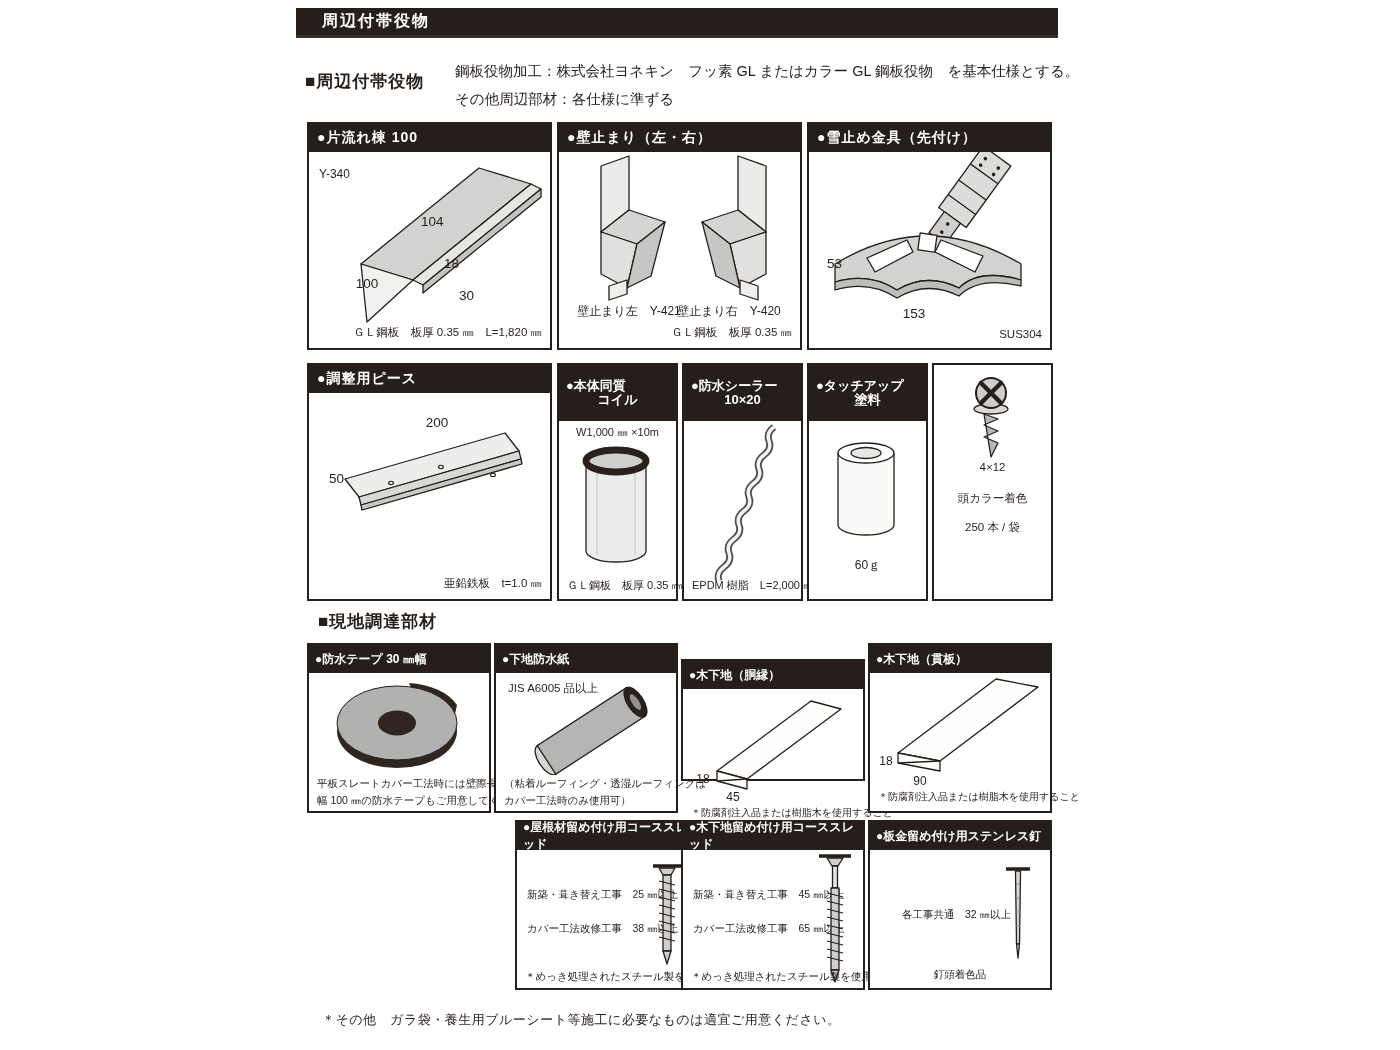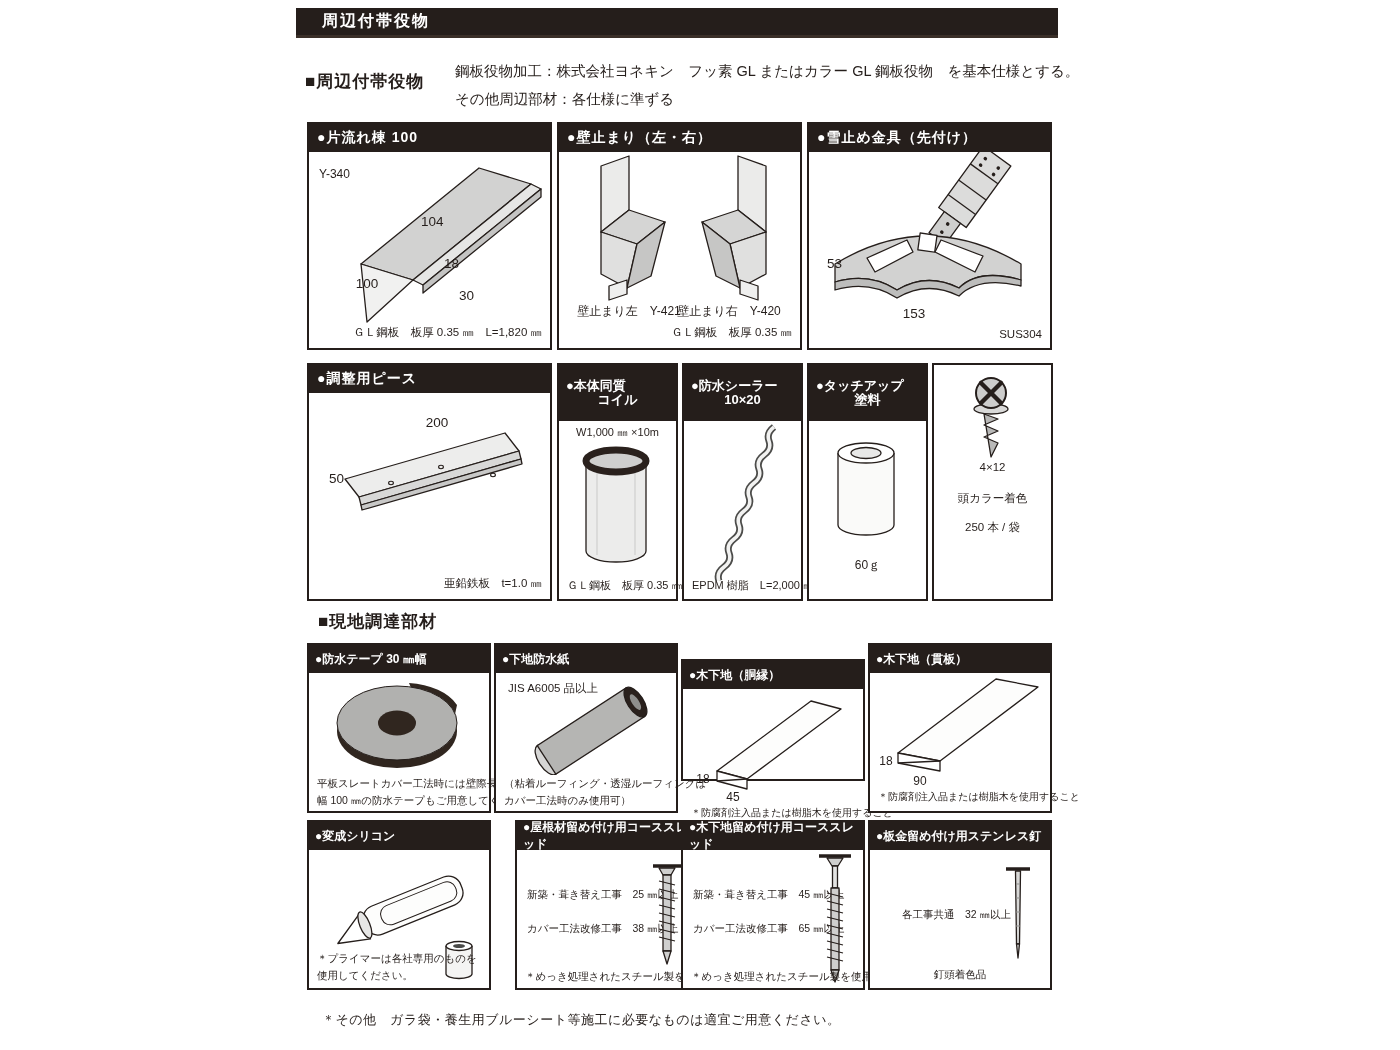--- a/index.html
+++ b/index.html
@@ -248,40 +248,20 @@
         <polygon class="shape" points="28,80 126,6 168,14 70,88" fill="#fdfdfc"></polygon>
         <polygon class="shape" points="28,80 70,88 70,98 28,90" fill="#ffffff"></polygon>
         <line class="shape" x1="28" y1="90" x2="70" y2="88"></line>
         <text class="dim-s" x="16" y="92" text-anchor="middle">18</text>
         <text class="dim-s" x="50" y="112" text-anchor="middle">90</text>
       </svg>
       <div class="note" style="top:116px;font-size:10px;">＊防腐剤注入品または樹脂木を使用すること</div>
     </div>
   </div>
 
-  <div class="box" style="left:307px;top:820px;width:184px;height:170px;">
-    <div class="box-hd hd-sm">●変成シリコン</div>
-    <div class="bd" style="height:138px;">
-      <svg width="180" height="138" viewBox="0 0 180 138">
-        <g transform="rotate(-22 90 58)">
-          <polygon class="shape" points="20,68 52,48 52,76" fill="#ffffff"></polygon>
-          <rect class="shape" x="52" y="46" width="104" height="30" rx="13" fill="#fdfdfc"></rect>
-          <rect x="70" y="51" width="80" height="20" rx="9" fill="none" stroke="#251e1b" stroke-width="1"></rect>
-          <ellipse class="shape" cx="52" cy="61" rx="5" ry="14" fill="#e6e6e5"></ellipse>
-        </g>
-        <path class="shape" d="M137,96 L137,124 A13,4.5 0 0 0 163,124 L163,96" fill="#f4f4f3"></path>
-        <ellipse class="shape" cx="150" cy="96" rx="13" ry="4.5" fill="#ffffff"></ellipse>
-        <ellipse cx="150" cy="96" rx="6" ry="2" fill="#4a4a48"></ellipse>
-      </svg>
-      <div class="note" style="top:100px;">
-        <div>＊プライマーは各社専用のものを</div>
-        <div>使用してください。</div>
-      </div>
-    </div>
-  </div>
 
   <div class="box" style="left:494px;top:820px;width:184px;height:170px;margin-left:21px;">
     <div class="box-hd hd-sm">●屋根材留め付け用コーススレッド</div>
     <div class="bd" style="height:138px;">
       <div class="spec-sm" style="left:10px;top:38px;font-size:10.5px;">新築・葺き替え工事　25 ㎜以上</div>
       <div class="spec-sm" style="left:10px;top:72px;font-size:10.5px;">カバー工法改修工事　38 ㎜以上</div>
       <svg style="left:130px;top:12px;" width="40" height="106" viewBox="0 0 40 106">
         <line x1="6" y1="4" x2="34" y2="4" stroke="#251e1b" stroke-width="3.5"></line>
         <polygon class="shape" points="12,6 28,6 24,13 16,13" fill="#cfcfce"></polygon>
         <rect class="shape" x="16" y="13" width="8" height="76" fill="#cfcfce"></rect>

